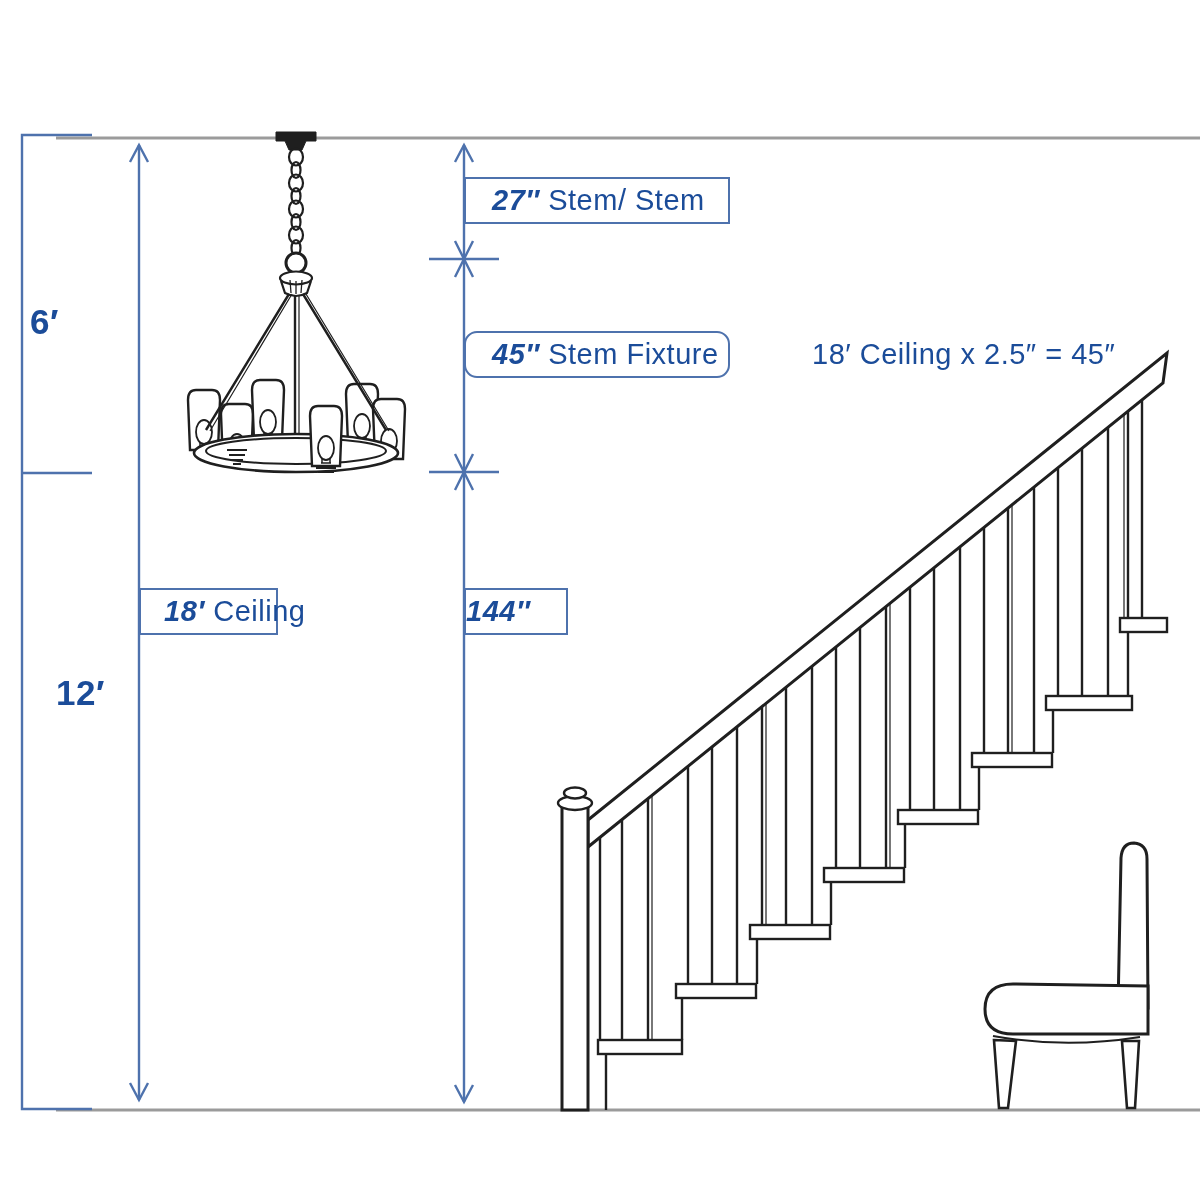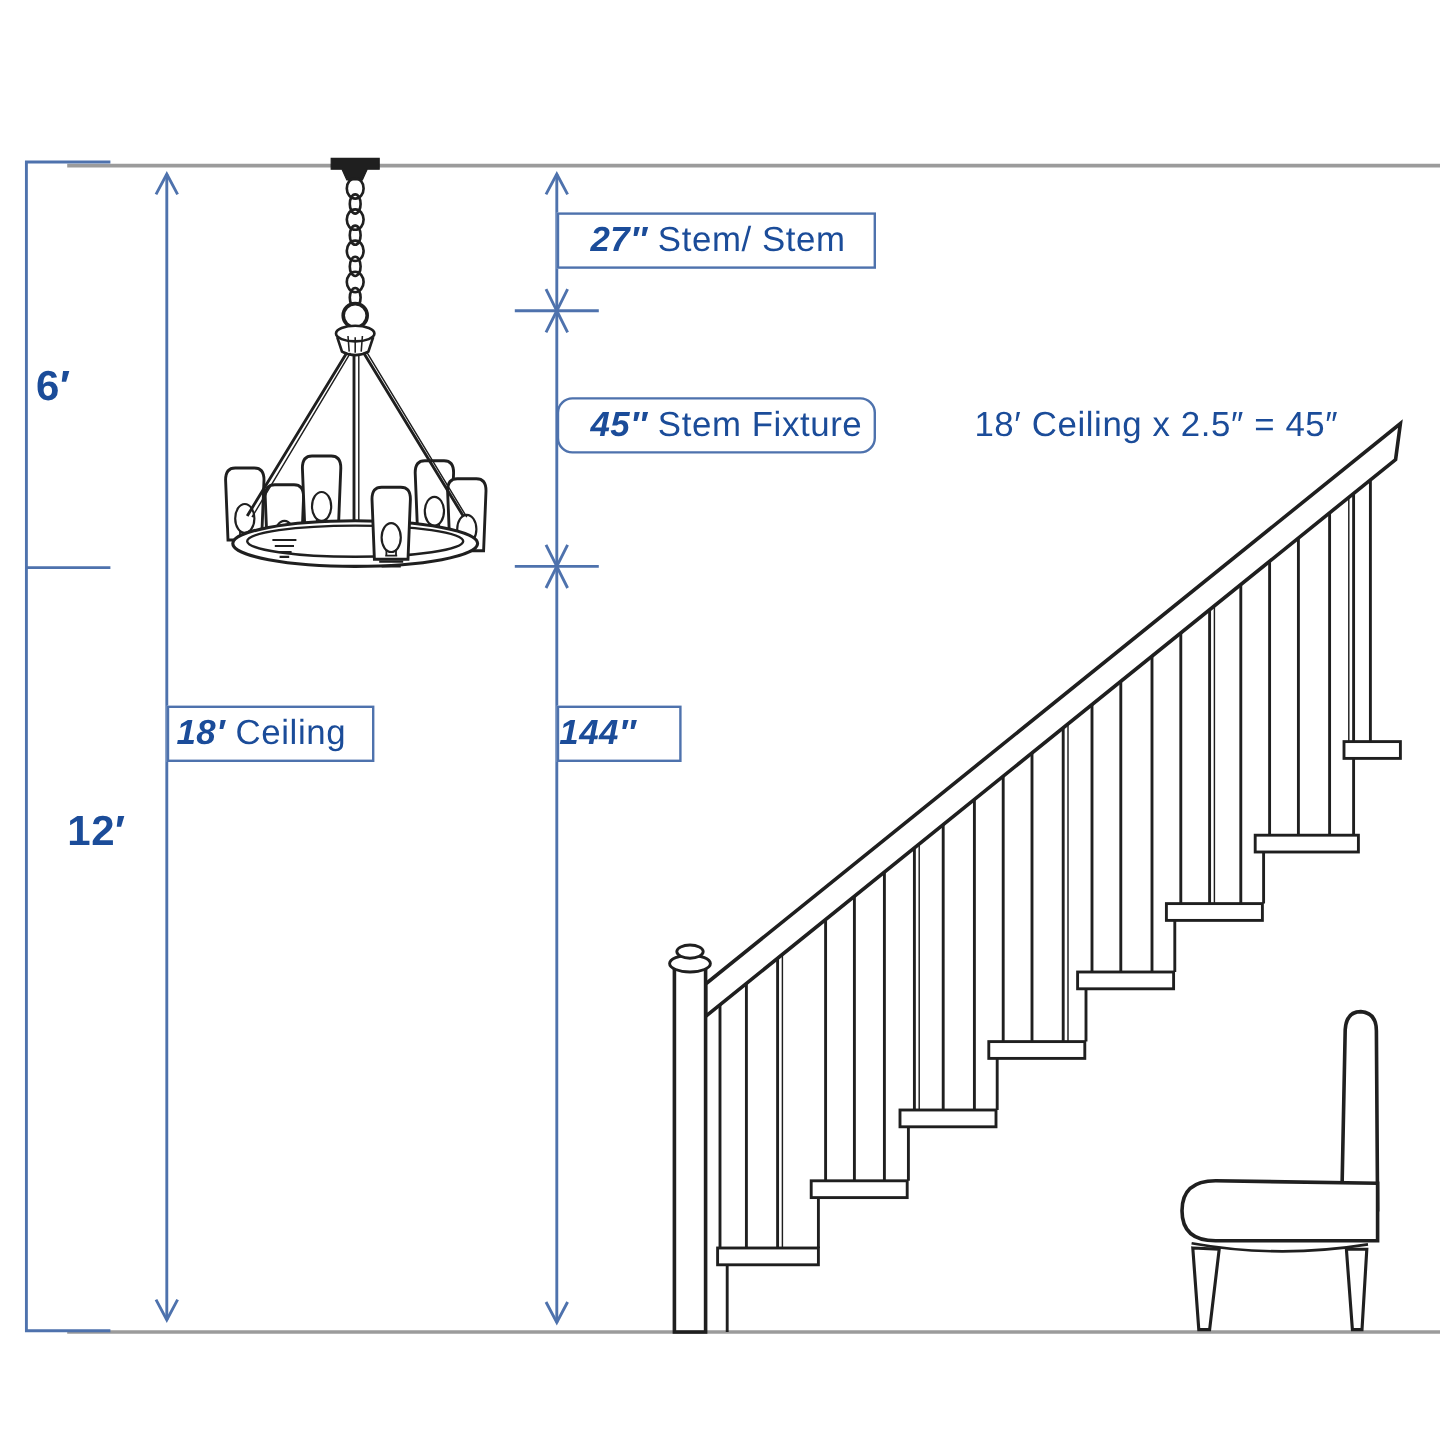--- a/index.html
+++ b/index.html
@@ -161,21 +161,21 @@
 </svg>
 
 <div class="dim-box" style="left:464px;top:177px;width:266px;height:47px;padding-left:26px;">
   <span class="bold">27″</span><span> Stem/ Stem</span>
 </div>
 
 <div class="dim-box" style="left:464px;top:331px;width:266px;height:47px;padding-left:26px;border-radius:13px;">
   <span class="bold">45″</span><span> Stem Fixture</span>
 </div>
 
-<div class="dim-box" style="left:139px;top:588px;width:173px;height:47px;padding-left:6px;">
+<div class="dim-box" style="left:139px;top:588px;width:139px;height:47px;padding-left:23px;">
   <span class="bold">18′</span><span> Ceiling</span>
 </div>
 
 <div class="dim-box" style="left:464px;top:588px;width:104px;height:47px;">
   <span class="bold">144″</span>
 </div>
 
 <div class="equation" style="left:768px;top:331px;height:47px;margin-left:44px;">
   <span>18′ Ceiling x 2.5″ = 45″</span>
 </div>

